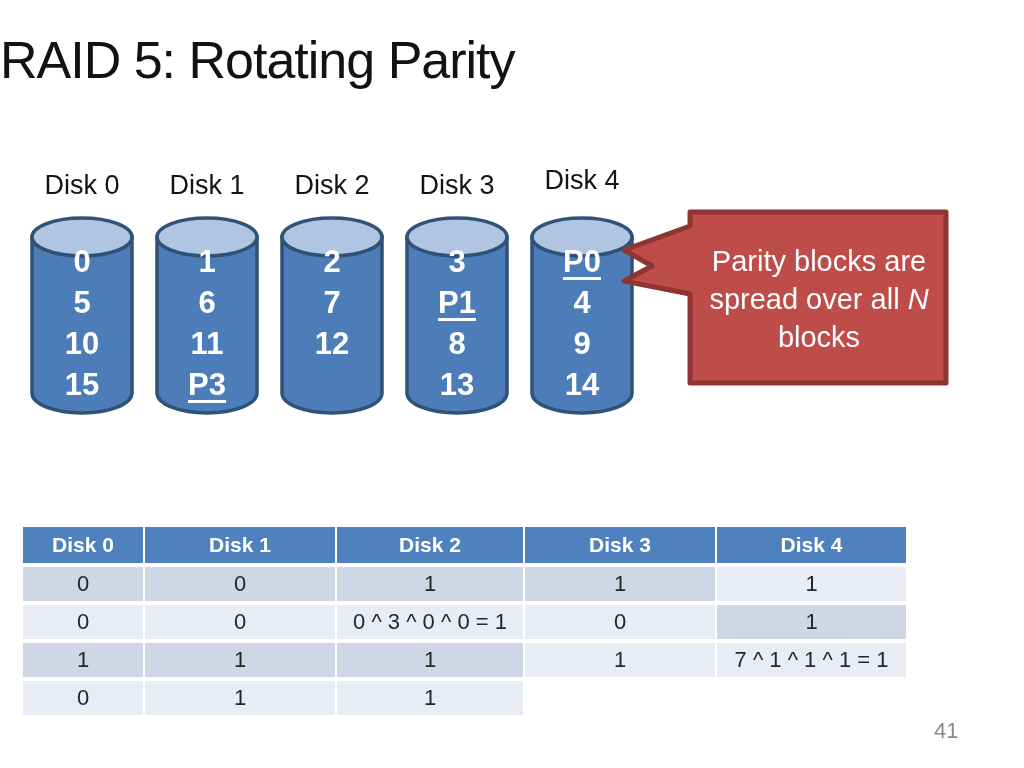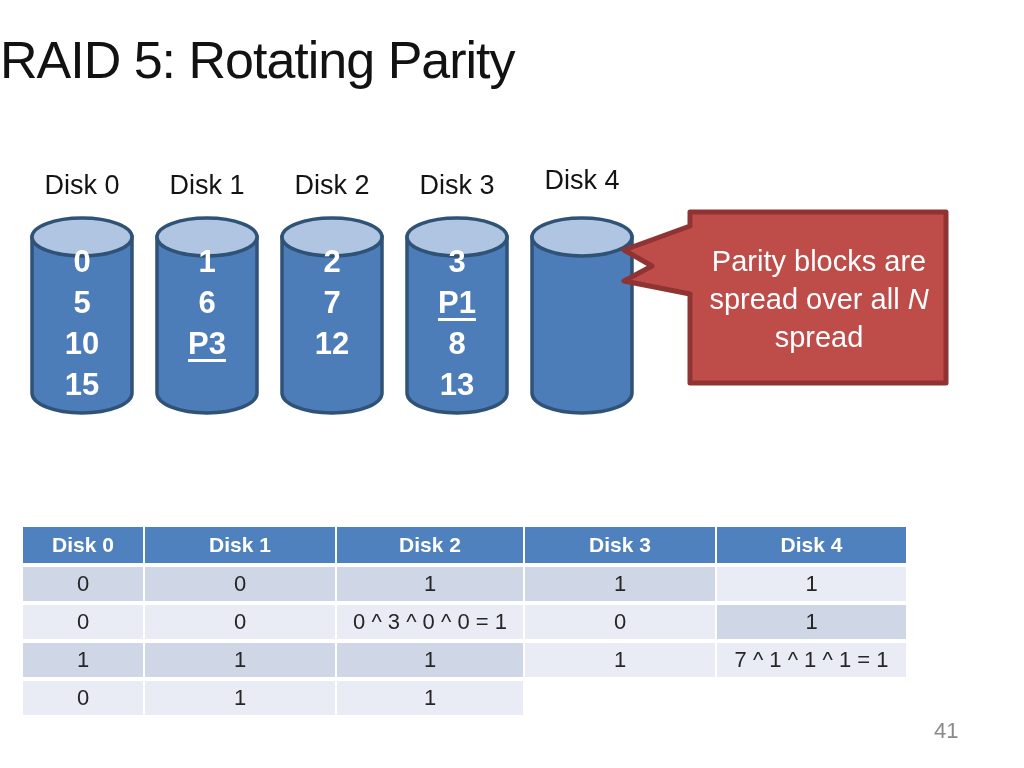--- a/index.html
+++ b/index.html
@@ -84,20 +84,21 @@
 <div class="disk" style="left:153px">
   <div class="disk-label">Disk 1</div>
   <div class="cyl">
     <svg width="108" height="202" viewBox="0 0 108 202">
       <path d="M4 22 L4 178 A50 20 0 0 0 104 178 L104 22 Z" fill="#4C7DB9" stroke="#2F5277" stroke-width="3.5"></path>
       <ellipse cx="54" cy="22" rx="50" ry="19" fill="#AFC5E2" stroke="#2F5277" stroke-width="3.5"></ellipse>
     </svg>
     <div class="blocks">
       <div class="block-line"><span>1</span></div>
       <div class="block-line"><span>6</span></div>
+      <div class="block-line"><span>11</span></div>
       <div class="block-line"><span class="parity">P3</span></div>
     </div>
   </div>
 </div>
 
 <div class="disk" style="left:278px">
   <div class="disk-label">Disk 2</div>
   <div class="cyl">
     <svg width="108" height="202" viewBox="0 0 108 202">
       <path d="M4 22 L4 178 A50 20 0 0 0 104 178 L104 22 Z" fill="#4C7DB9" stroke="#2F5277" stroke-width="3.5"></path>
@@ -127,28 +128,34 @@
   </div>
 </div>
 
 <div class="disk raised" style="left:528px">
   <div class="disk-label">Disk 4</div>
   <div class="cyl">
     <svg width="108" height="202" viewBox="0 0 108 202">
       <path d="M4 22 L4 178 A50 20 0 0 0 104 178 L104 22 Z" fill="#4C7DB9" stroke="#2F5277" stroke-width="3.5"></path>
       <ellipse cx="54" cy="22" rx="50" ry="19" fill="#AFC5E2" stroke="#2F5277" stroke-width="3.5"></ellipse>
     </svg>
+    <div class="blocks">
+      <div class="block-line"><span class="parity">P0</span></div>
+      <div class="block-line"><span>4</span></div>
+      <div class="block-line"><span>9</span></div>
+      <div class="block-line"><span>14</span></div>
+    </div>
   </div>
 </div>
 
 <svg class="callout-svg" width="348" height="195" viewBox="0 0 348 195">
   <path d="M 82 14 H 338 V 185 H 82 V 96 L 16 83 L 44 68 L 16 52 L 82 28 Z" fill="#BE4C49" stroke="#8F3432" stroke-width="5" stroke-linejoin="round"></path>
 </svg>
 <div class="callout-text">
-  <span>Parity blocks are spread over all </span><i>N</i><span> spread</span>
+  <span>Parity blocks are spread over all </span><i>N</i><span> blocks</span>
 </div>
 
 <div class="ptable">
   <div class="th">Disk 0</div>
   <div class="th">Disk 1</div>
   <div class="th">Disk 2</div>
   <div class="th">Disk 3</div>
   <div class="th">Disk 4</div>
 
   <div class="td row-odd">0</div>

